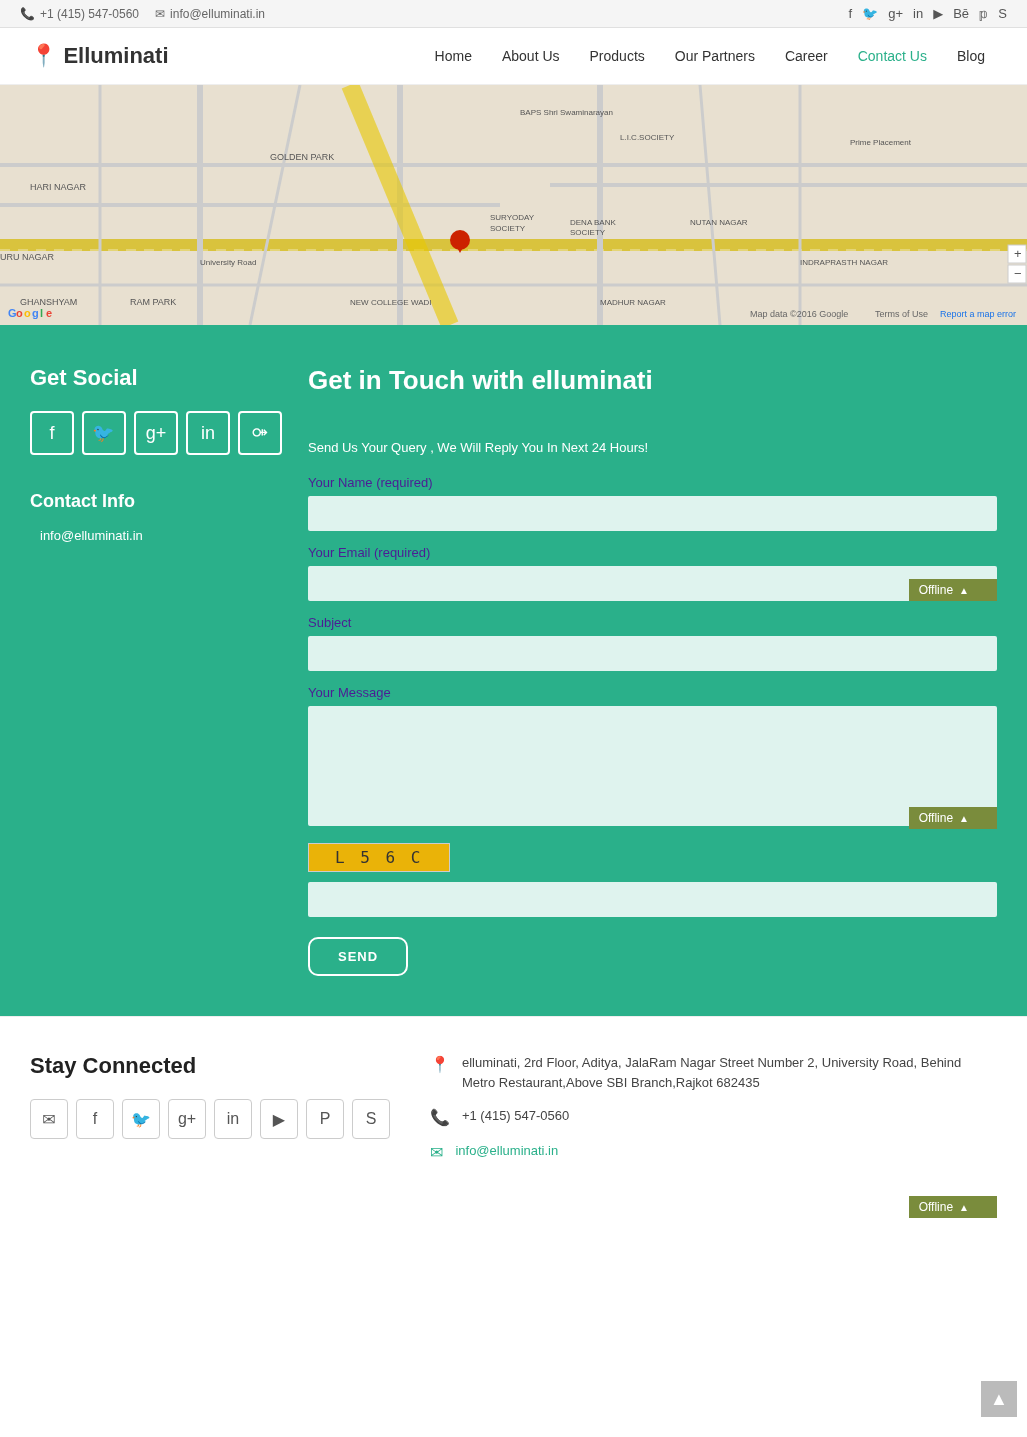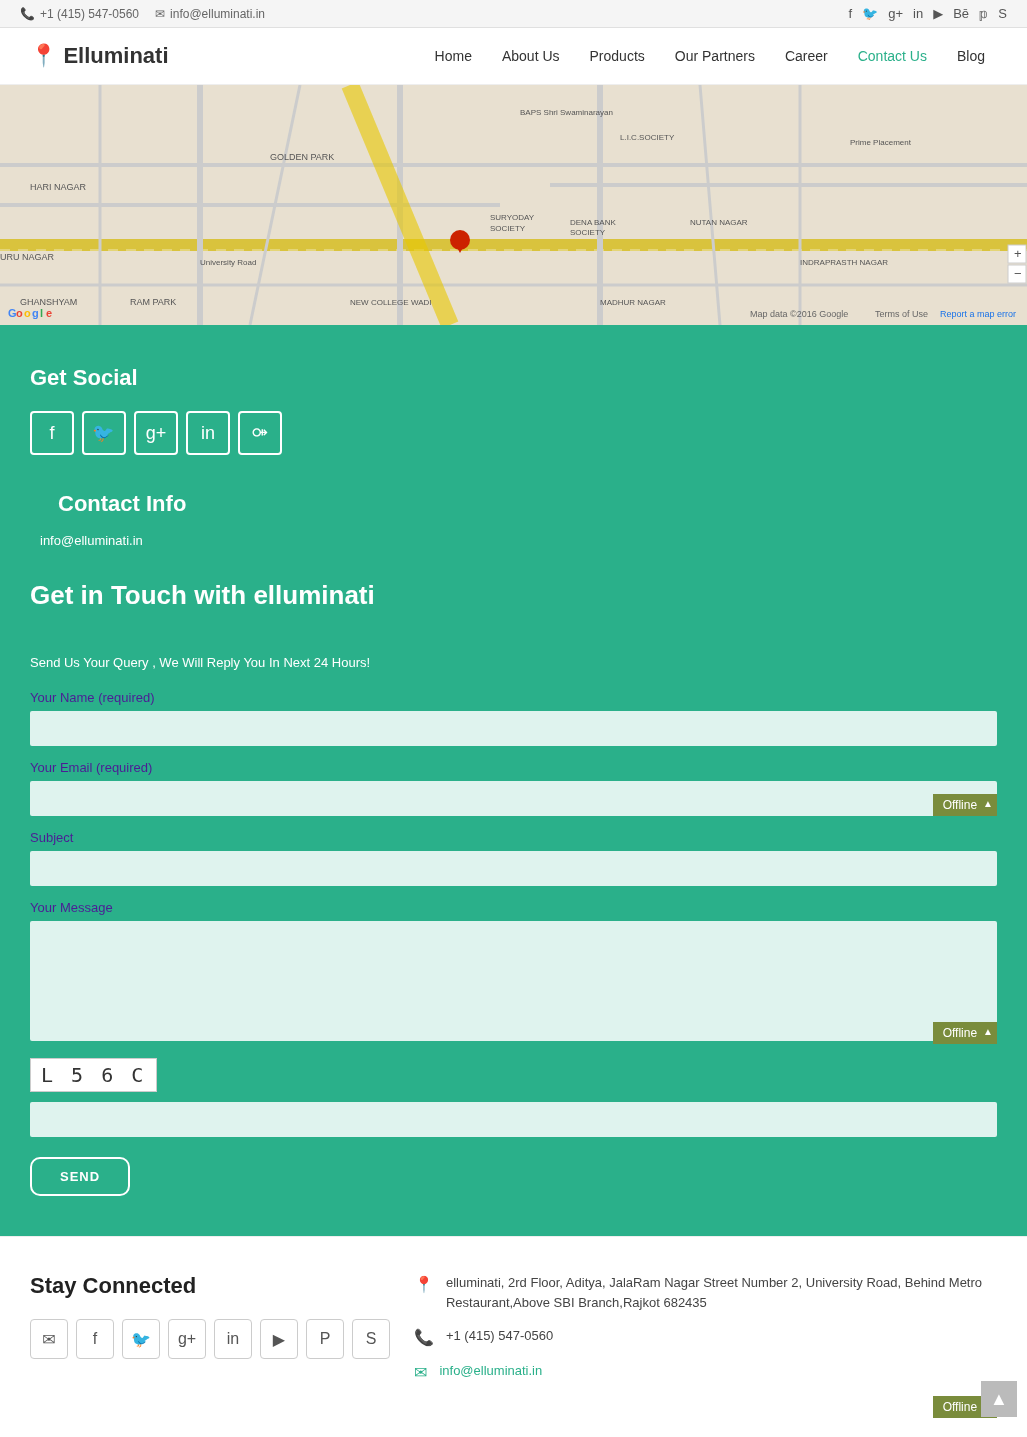--- a/index.html
+++ b/index.html
@@ -48,22 +48,21 @@
       background: #e8e0d8;
       position: relative;
       overflow: hidden;
     }
 
     
     .main-section {
       background: #2ab08a;
       padding: 40px 30px;
       display: flex;
-      gap: 32px;
-      flex-direction: column;
+      gap: 18px;
     }
 
     
     .left-col { width: 260px; flex-shrink: 0; }
     .get-social-title {
       font-size: 22px;
       font-weight: bold;
       color: #fff;
       margin-bottom: 20px;
     }
@@ -72,25 +71,24 @@
       width: 44px; height: 44px;
       border: 2px solid #fff;
       border-radius: 4px;
       display: flex; align-items: center; justify-content: center;
       color: #fff;
       font-size: 18px;
       cursor: pointer;
       background: transparent;
     }
     .contact-info-title {
-      font-size: 22px;
+      font-size: 18px;
       font-weight: bold;
       color: #fff;
       margin-bottom: 16px;
-      margin-left: 28px;
     }
     .contact-info-text {
       color: #fff;
       font-size: 13px;
       line-height: 1.6;
       margin-bottom: 20px;
       padding-left: 10px;
     }
     .contact-email {
       color: #fff;
@@ -136,24 +134,24 @@
       margin-bottom: 14px;
       font-size: 13px;
       border-radius: 2px;
       outline: none;
       height: 120px;
       resize: vertical;
     }
     .captcha-box {
       display: inline-block;
       border: 1px solid #ccc;
-      padding: 4px 10px;
-      background: #ffffff;
+      padding: 4px 26px;
+      background: #eab308;
       font-family: monospace;
-      font-size: 20px;
+      font-size: 16px;
       letter-spacing: 3px;
       margin-bottom: 10px;
       color: #333;
     }
     .captcha-input {
       width: 100%;
       padding: 10px 12px;
       border: none;
       background: rgba(255,255,255,0.85);
       margin-bottom: 20px;
@@ -175,33 +173,34 @@
 
     
     .input-wrapper { position: relative; margin-bottom: 14px; }
     .offline-badge {
       position: absolute;
       bottom: 0;
       right: 0;
       background: #7a8c3c;
       color: #fff;
       font-size: 12px;
-      padding: 4px 4px 4px 10px;
-      display: flex;
-      align-items: flex-start;
+      padding: 4px 28px 4px 10px;
+      display: flex;
+      align-items: center;
       gap: 6px;
+      margin-top: 20px;
     }
     .offline-arrow { font-size: 10px; }
 
     
     .footer {
       background: #fff;
       padding: 36px 30px 20px;
       display: flex;
-      gap: 24px;
+      gap: 40px;
       border-top: 1px solid #eee;
     }
     .footer-left { width: 360px; flex-shrink: 0; }
     .footer-right { flex: 1; }
     .footer-title {
       font-size: 22px;
       font-weight: bold;
       color: #222;
       margin-bottom: 20px;
     }

